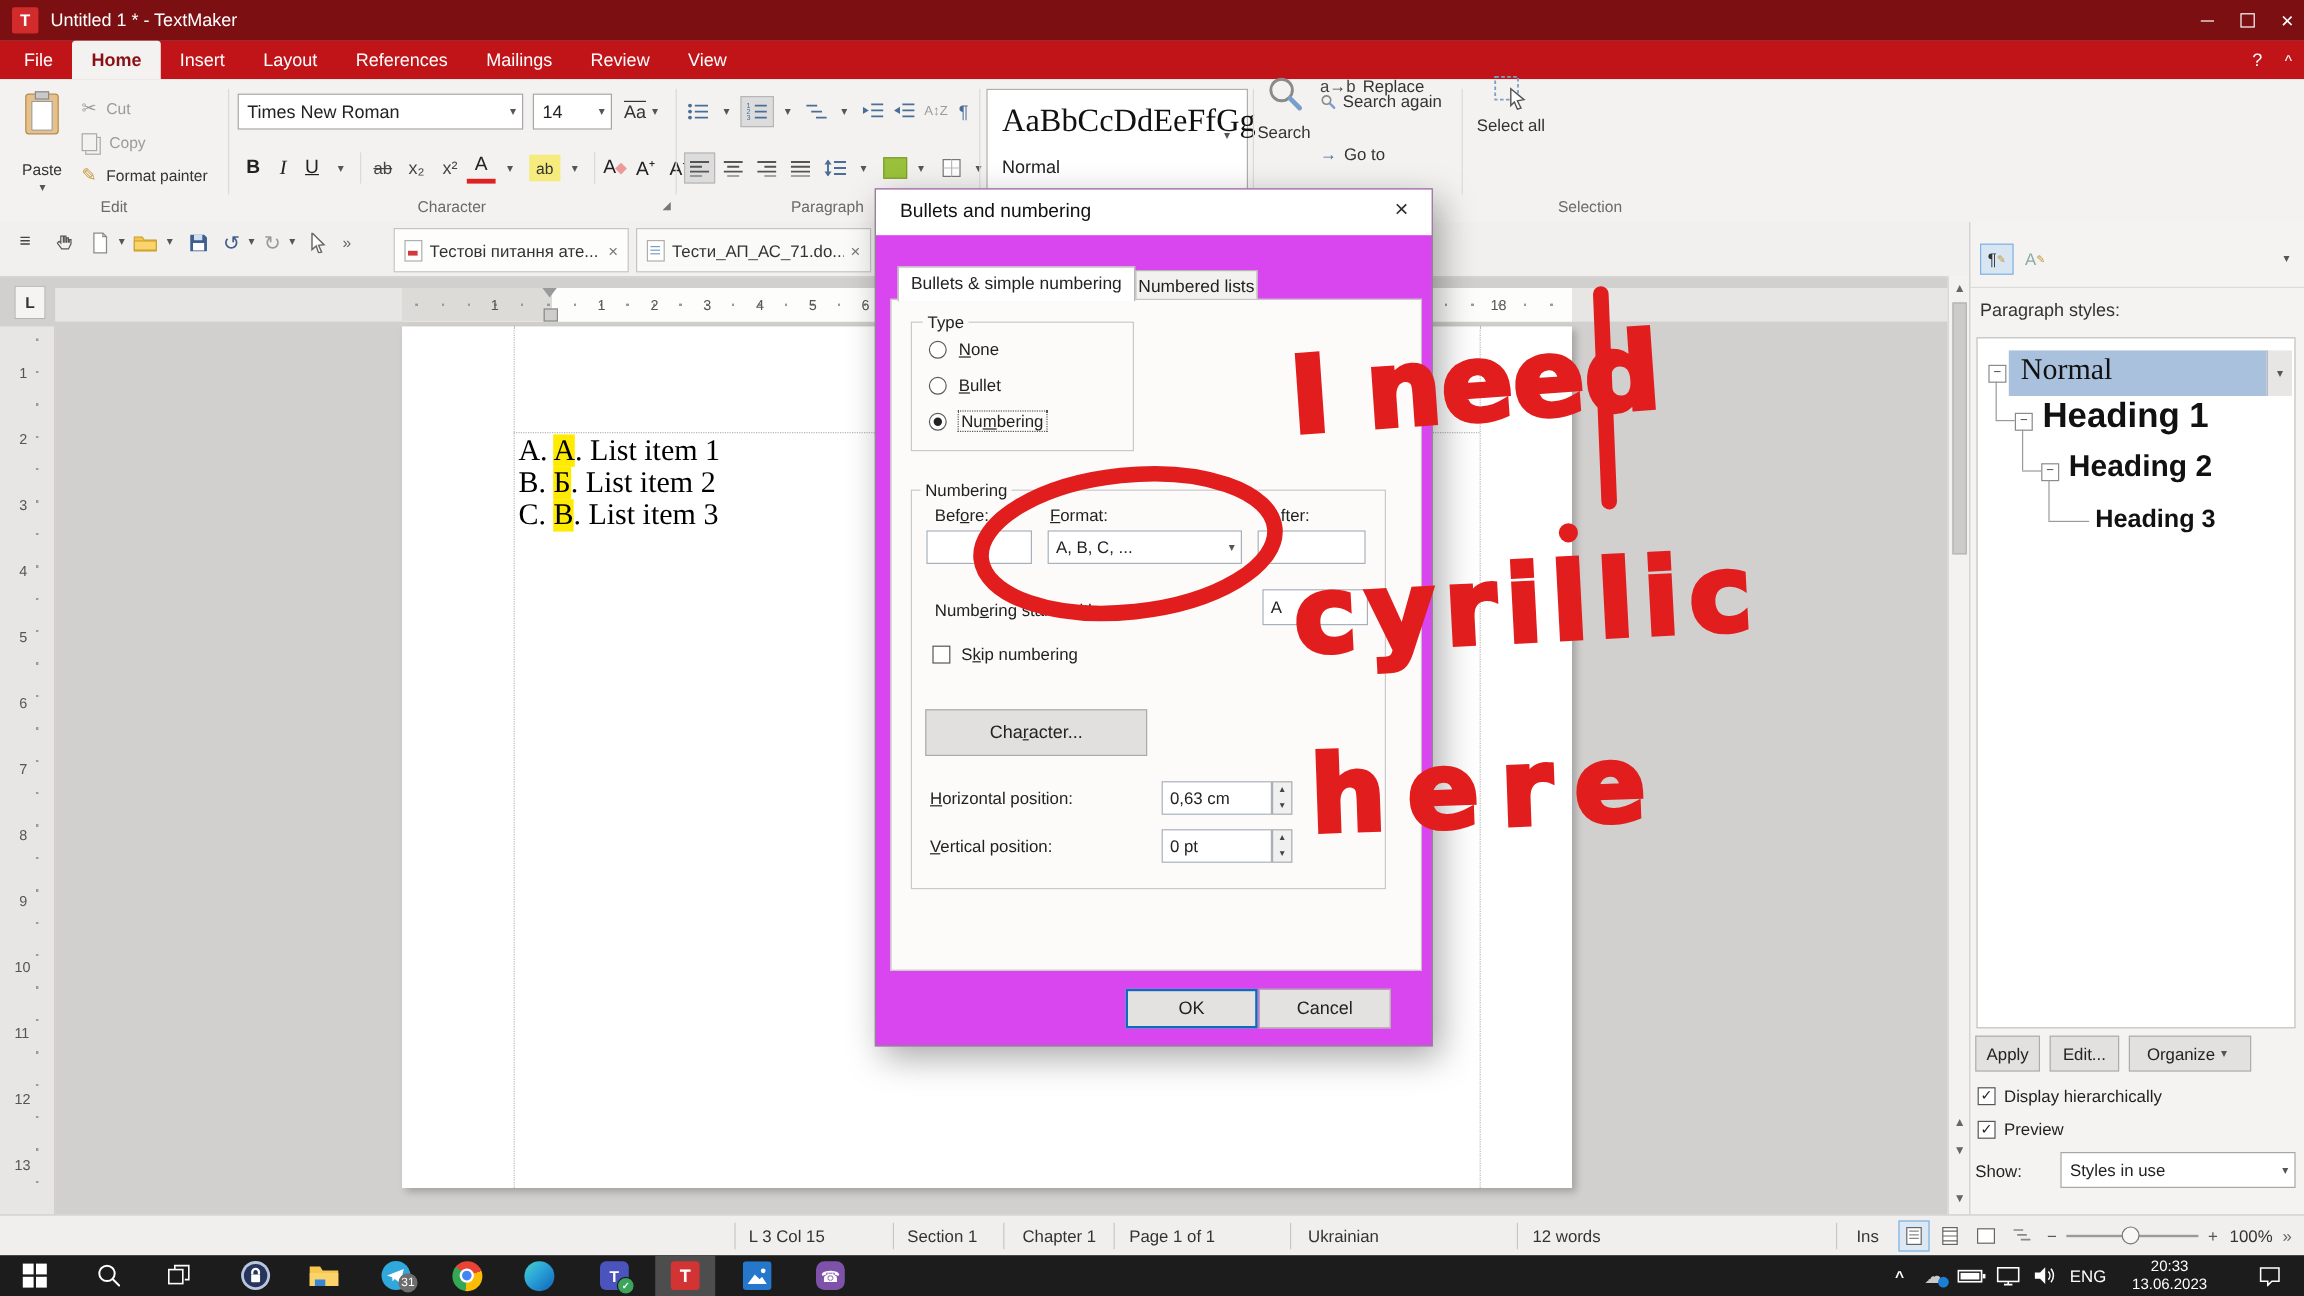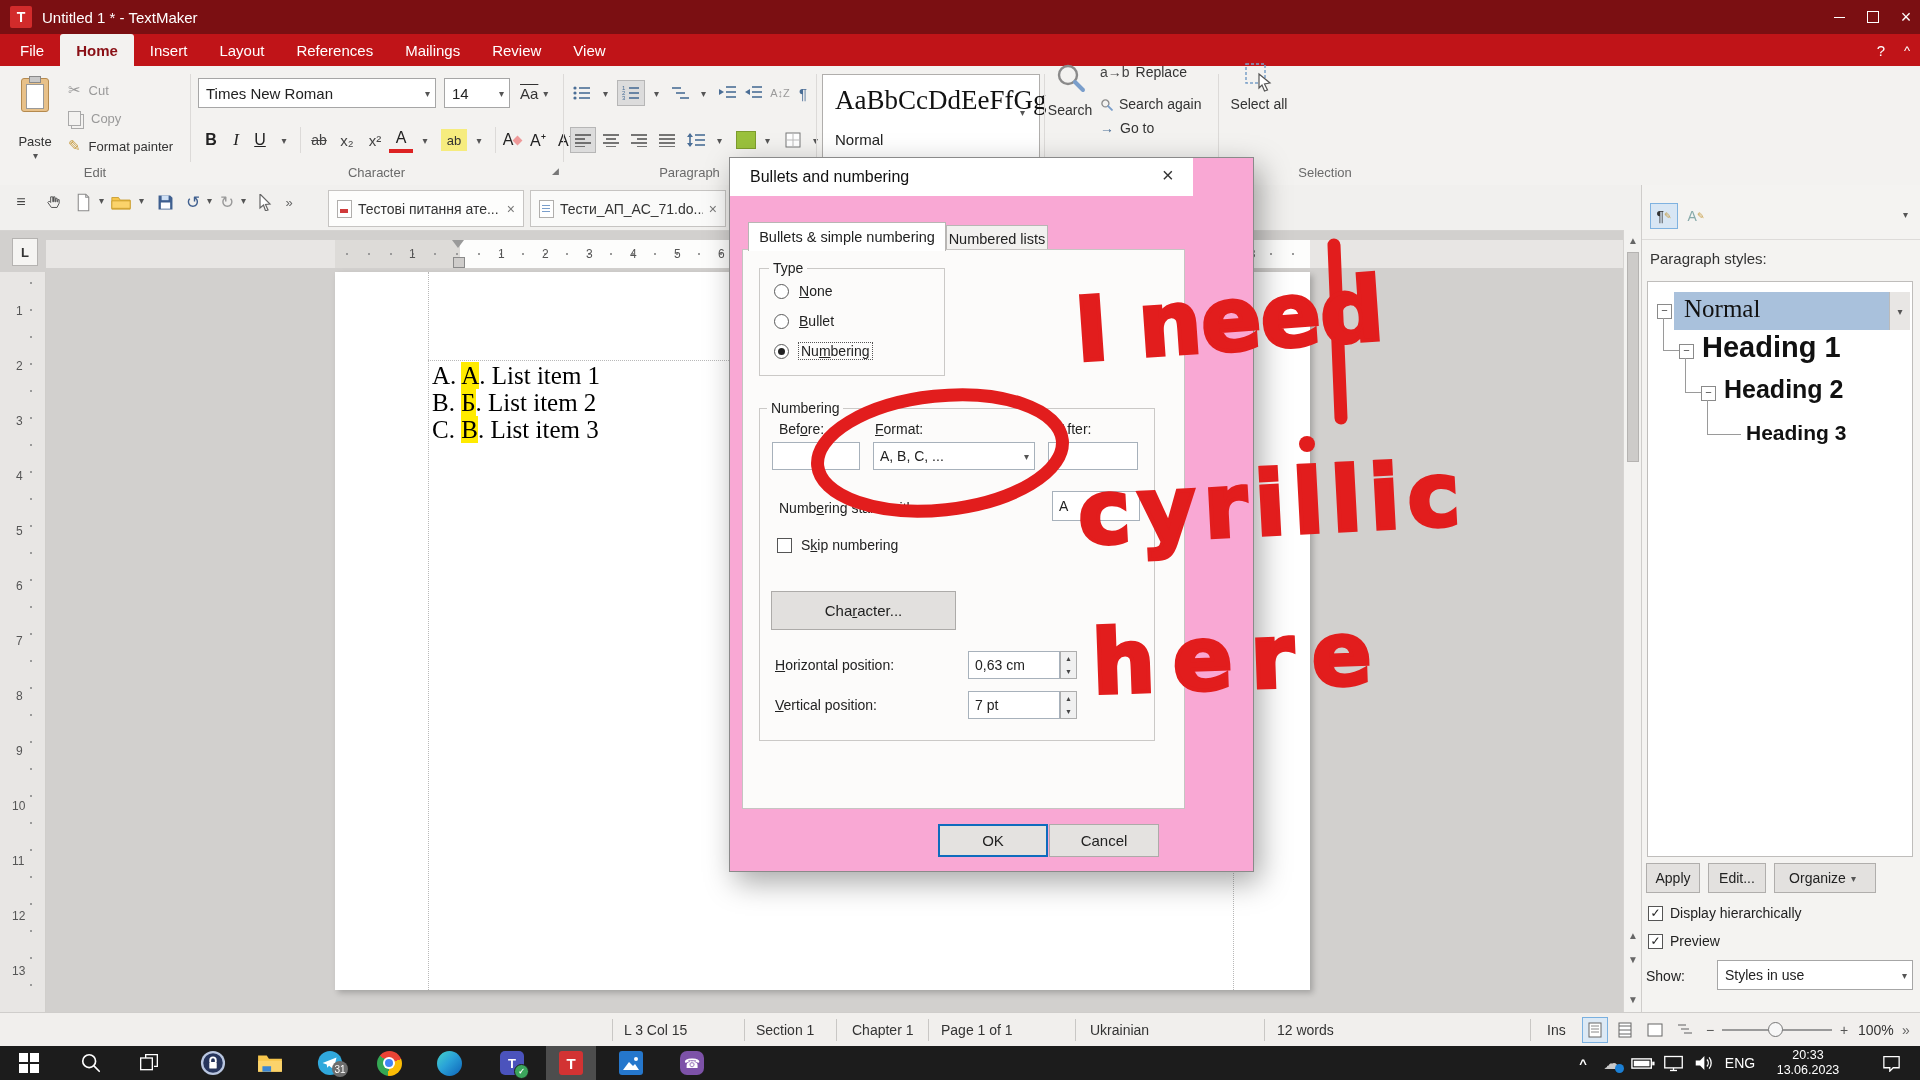--- a/index.html
+++ b/index.html
@@ -44,21 +44,21 @@
   .treeline{background:#9a9a9a;position:absolute;}
   .expander{position:absolute;width:13px;height:13px;border:1px solid #8a8a8a;background:#fff;font-size:11px;line-height:11px;text-align:center;color:#444;}
   
   .statusbar{left:0;top:1012px;width:1920px;height:34px;background:#f1efed;border-top:1px solid #cfcdcb;font-size:14px;color:#333;}
   .scell{position:absolute;top:0;height:34px;display:flex;align-items:center;}
   .ssep{position:absolute;top:6px;width:1px;height:22px;background:#c9c7c5;}
   
   .taskbar{left:0;top:1046px;width:1920px;height:34px;background:#1c1c1c;color:#fff;}
   .tico{position:absolute;top:3px;width:44px;height:28px;display:flex;align-items:center;justify-content:center;}
   
-  .dialog{left:729px;top:157px;width:525px;height:715px;background:#f9a8d4;border:1px solid #8a8a8a;box-shadow:6px 10px 28px rgba(0,0,0,.35);z-index:40;box-sizing:border-box;}
+  .dialog{left:729px;top:157px;width:465px;height:715px;background:#d946ef;border:1px solid #8a8a8a;box-shadow:6px 10px 28px rgba(0,0,0,.35);z-index:40;box-sizing:border-box;}
   .dlg-a{position:absolute;}
   .groupbox{position:absolute;border:1px solid #cbc9c7;}
   .legend{position:absolute;background:#fcfbfa;padding:0 4px;font-size:14px;color:#222;}
   .field{position:absolute;background:#fff;border:1px solid #a7b1bb;box-sizing:border-box;font-size:14px;display:flex;align-items:center;padding-left:6px;}
   .radio{position:absolute;width:15px;height:15px;border:1px solid #5a5a5a;border-radius:50%;background:#fff;box-sizing:border-box;display:flex;align-items:center;justify-content:center;}
   .radio .dot{width:7px;height:7px;border-radius:50%;background:#222;}
   .dlbl{position:absolute;font-size:14px;color:#222;white-space:nowrap;}
   .mn{text-decoration:underline;}
   .spin{position:absolute;width:17px;height:28px;border:1px solid #adadad;background:#f0f0f0;box-sizing:border-box;display:flex;flex-direction:column;}
   .spin div{flex:1;display:flex;align-items:center;justify-content:center;font-size:7px;color:#444;}
@@ -347,21 +347,21 @@
             <circle cx="13" cy="13" r="9" fill="none" stroke="#8a8a8a" stroke-width="2.4"></circle>
             <line x1="20" y1="20" x2="28" y2="28" stroke="#7a9ecb" stroke-width="4" stroke-linecap="round"></line>
           </svg>
       </div>
       <div class="a rbtn" style="left:-4px;top:36px;width:54px;font-size:14px;">Search</div>
     </div>
     <div class="a fx" style="left:1100px;top:-4px;height:20px;">
       <span style="font-size:14px;color:#444;">a→b</span>
       <span class="rbtn" style="margin-left:6px;font-size:14px;">Replace</span>
     </div>
-    <div class="a fx" style="left:1100px;top:28px;height:20px;">
+    <div class="a fx" style="left:1100px;top:8px;height:20px;">
       <svg width="13" height="13" viewBox="0 0 24 24">
           <circle cx="10" cy="10" r="6.5" fill="none" stroke="#8a8a8a" stroke-width="2.4"></circle>
           <line x1="15" y1="15" x2="22" y2="22" stroke="#7a9ecb" stroke-width="3.5" stroke-linecap="round"></line>
         </svg>
       <span class="rbtn" style="margin-left:6px;font-size:14px;">Search again</span>
     </div>
     <div class="a fx" style="left:1100px;top:52px;height:20px;">
       <span style="color:#4a6e96;font-size:14px;">→</span>
       <span class="rbtn" style="margin-left:6px;font-size:14px;">Go to</span>
     </div>
@@ -756,21 +756,21 @@
       <div class="dlbl" style="left:32px;top:407px;"><span class="mn">H</span><span>orizontal position:</span></div>
       <div class="field" style="left:225px;top:401px;width:92px;height:28px;">
           <span>0,63 cm</span>
         </div>
       <div class="spin" style="left:317px;top:401px;">
           <div>▲</div>
           <div>▼</div>
         </div>
       <div class="dlbl" style="left:32px;top:447px;"><span class="mn">V</span><span>ertical position:</span></div>
       <div class="field" style="left:225px;top:441px;width:92px;height:28px;">
-          <span>7 pt</span>
+          <span>0 pt</span>
         </div>
       <div class="spin" style="left:317px;top:441px;">
           <div>▲</div>
           <div>▼</div>
         </div>
     </div>
 
     <div class="dlg-a ctr" style="left:208px;top:666px;width:110px;height:33px;background:#e4e2e0;border:2px solid #0f6cbd;box-sizing:border-box;font-size:15px;">
         <span>OK</span>
       </div>

